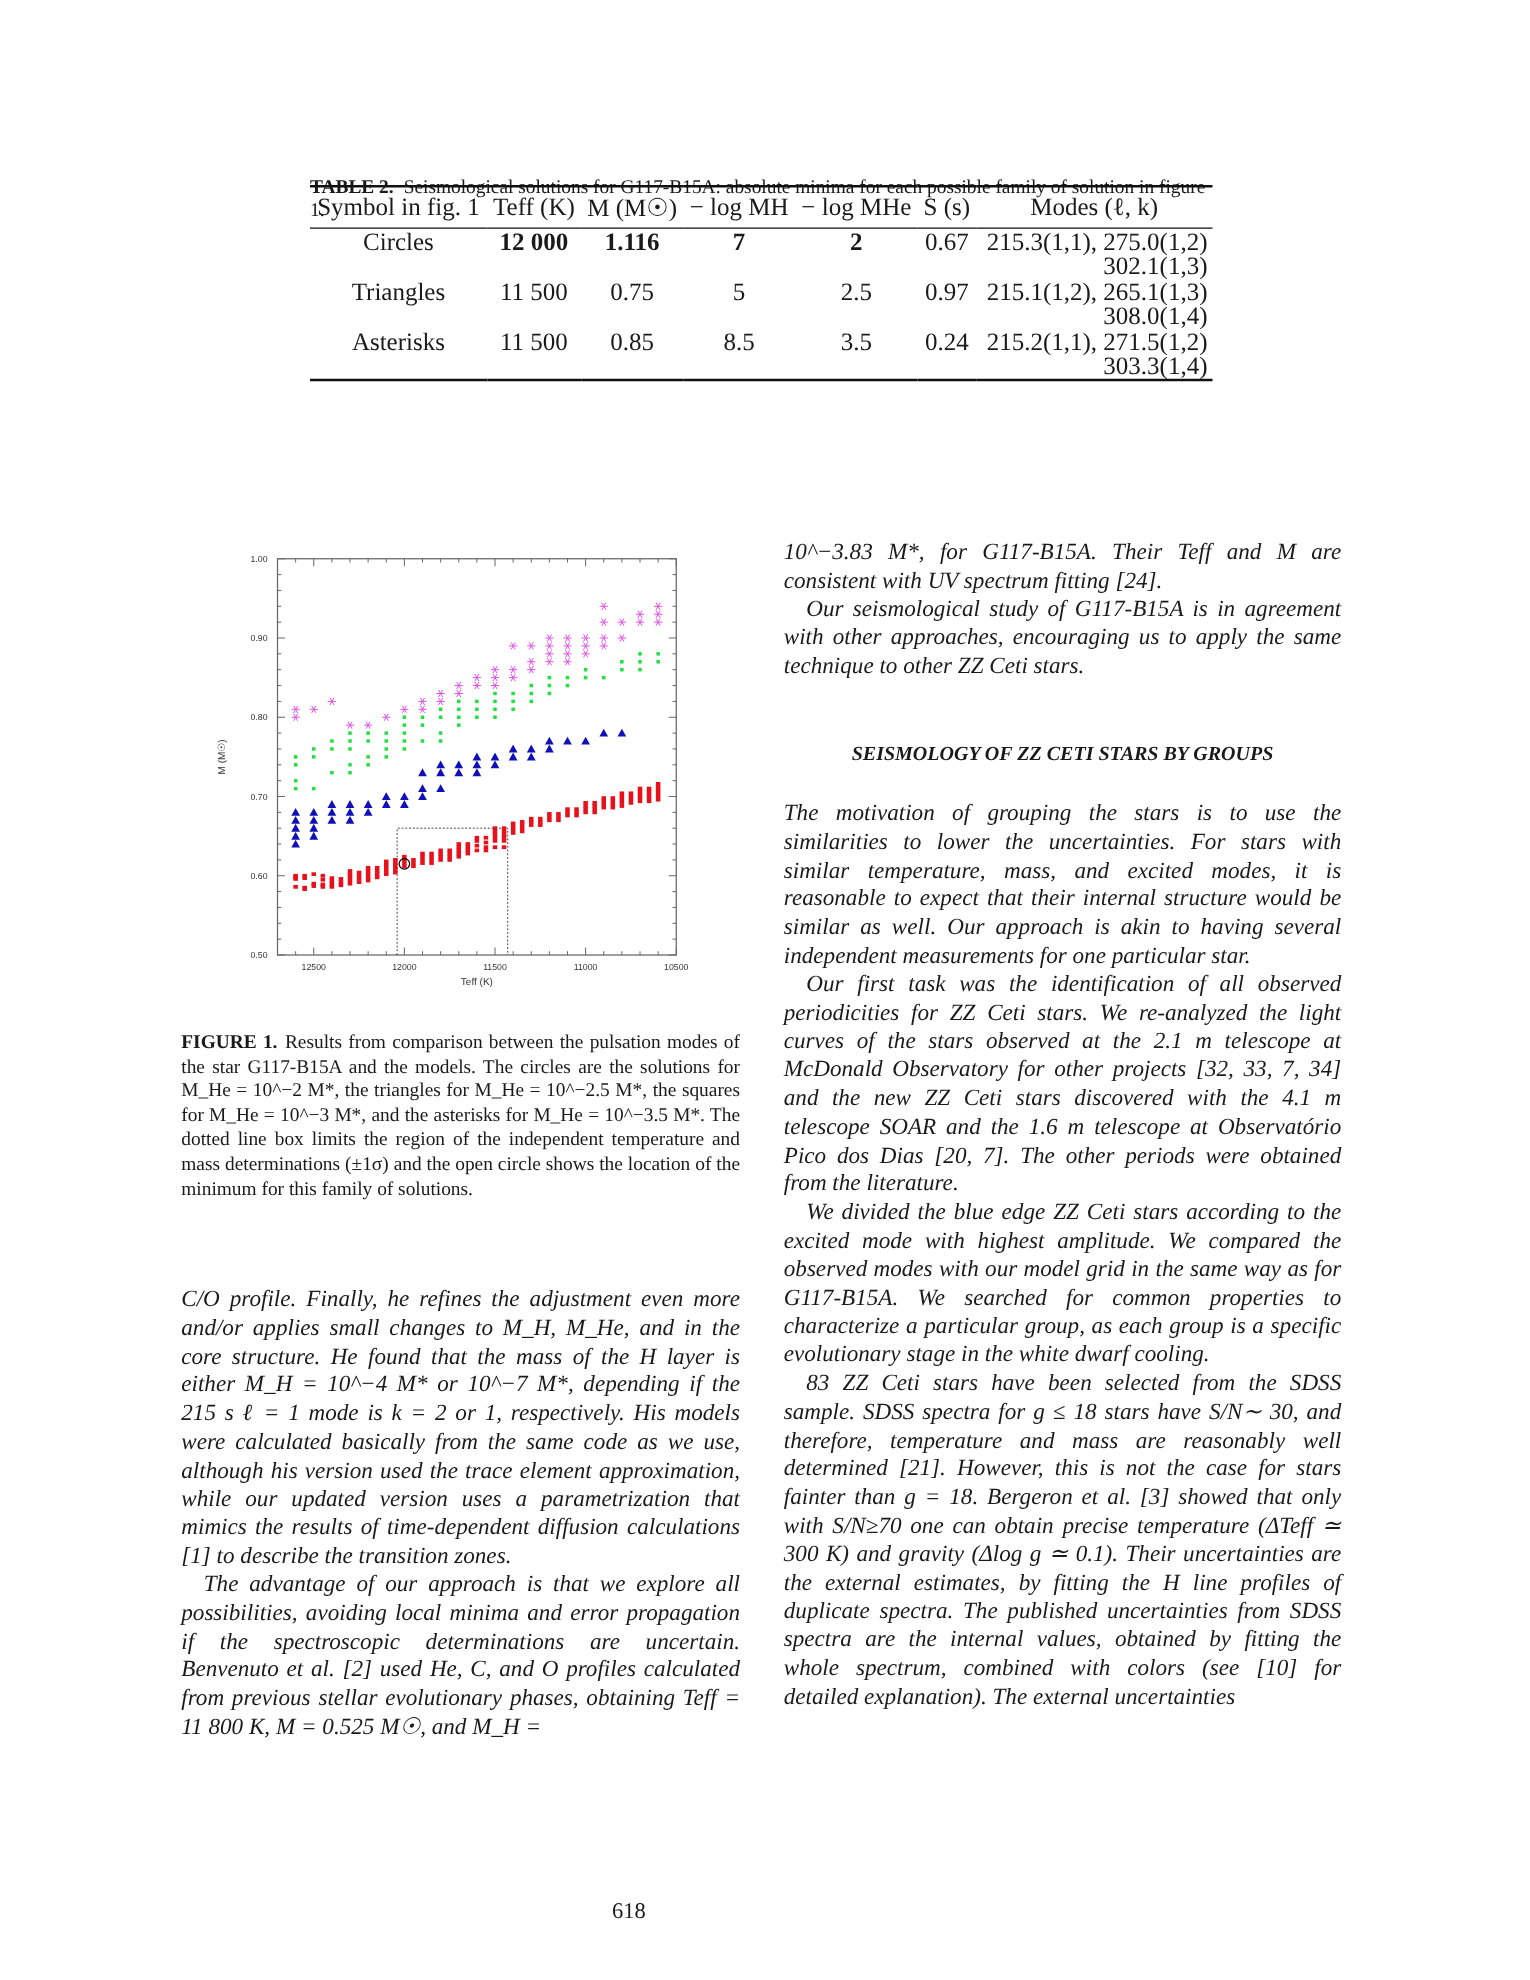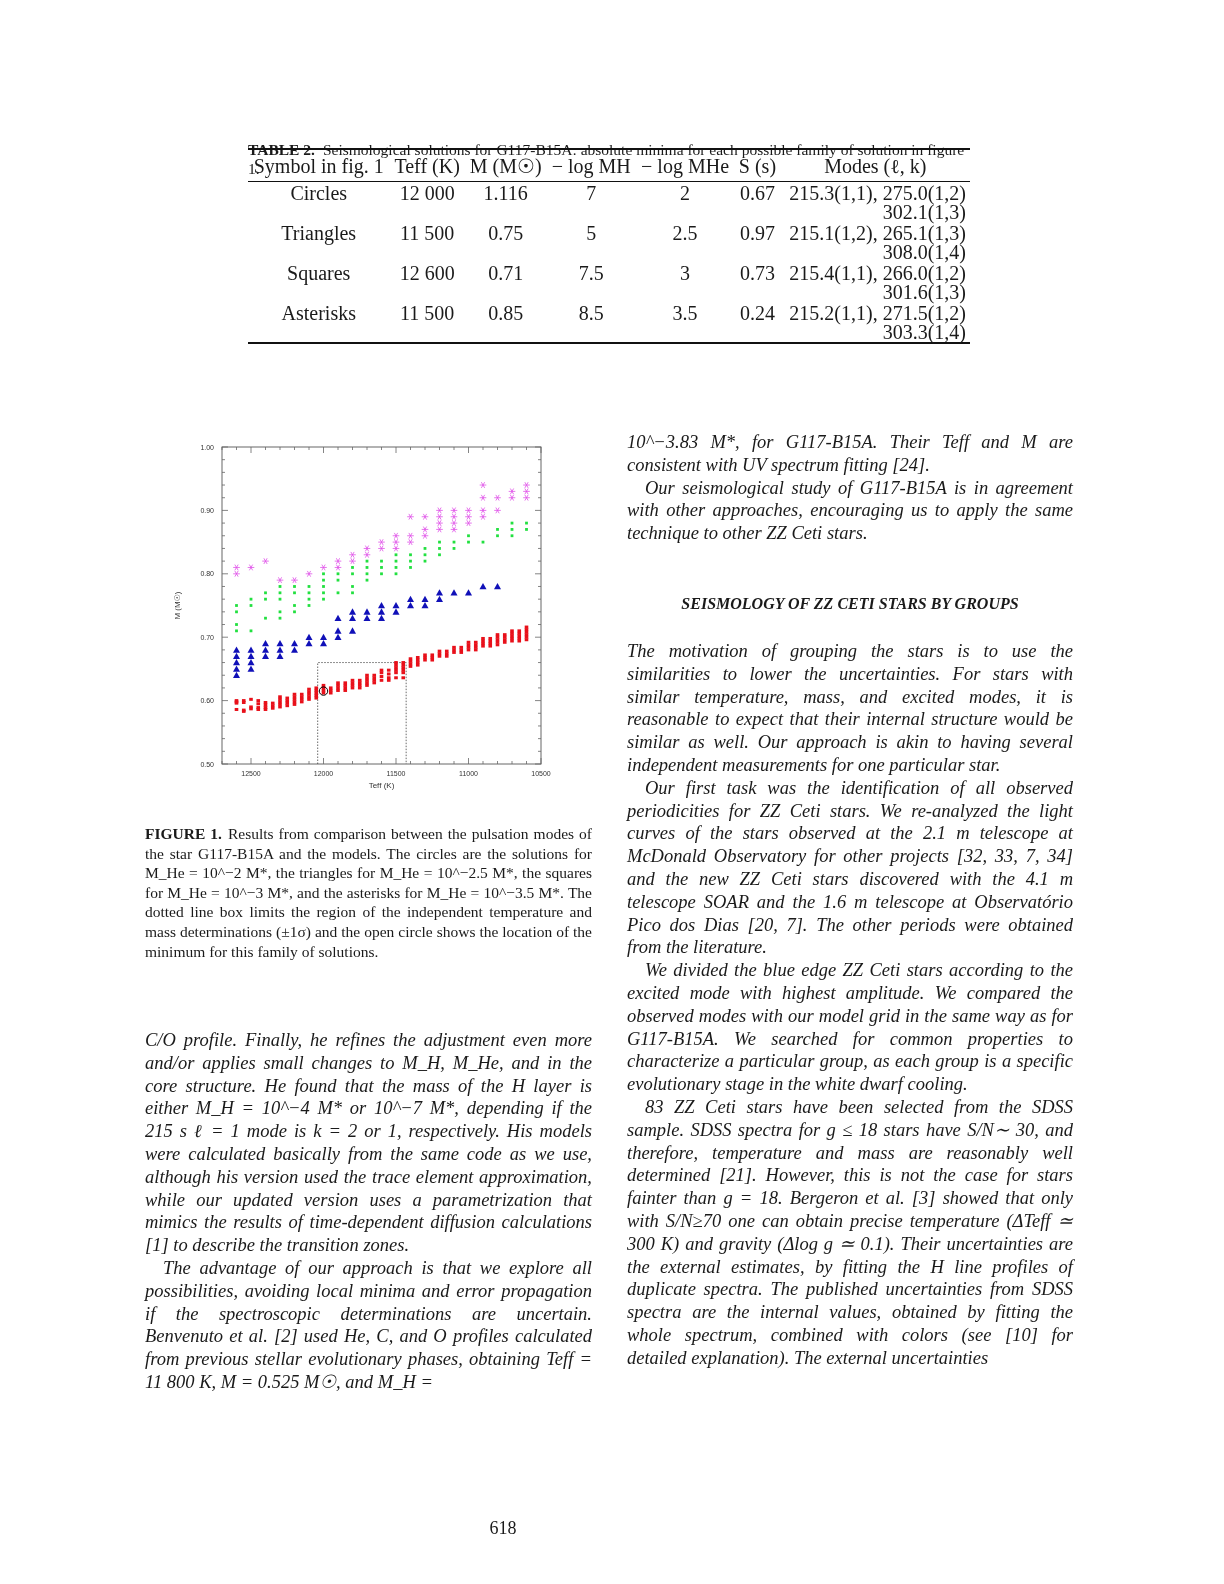--- a/index.html
+++ b/index.html
@@ -5,21 +5,21 @@
   html, body { margin:0; padding:0; background:#fff; }
   body { width:1224px; height:1584px; position:relative; font-family:"Liberation Serif", serif; color:#1a1a1a; overflow:hidden; }
   .abs { position:absolute;margin-top:36px; }
   .tcap { left:248px; top:104px; width:722px; font-size:15.5px; line-height:19px; }
   .tcap b { font-weight:bold; margin-right:8px; }
   table.sol { position:absolute; left:248px; top:148px; width:722px; border-collapse:collapse; font-size:20px; }
   table.sol thead tr { border-top:2px solid #111; border-bottom:1.5px solid #111; }
   table.sol tbody tr.last { border-bottom:2px solid #111; }
   table.sol th { font-weight:normal; padding:4px 4px 3px; text-align:center; white-space:nowrap; }
   table.sol td { text-align:center; padding:0 4px; vertical-align:top; line-height:19px; }
-  table.sol td.b { font-weight:normal; }
+  table.sol td.b { font-weight:bold; }
   table.sol td.modes { text-align:right; }
   table.sol tbody tr td { padding-top:2px; }
   .fig { left:160px; top:395px; width:400px; height:375px; }
   .fcap { left:145px; top:788px; width:447px; font-size:15.5px; line-height:19.6px; text-align:justify; }
   .fcap b { font-weight:bold; margin-right:6px; }
   .col { font-size:18.5px; line-height:22.8px; text-align:justify;font-style:italic; }
   .colL { left:145px; top:993px; width:447px; }
   .colR { left:627px; top:395px; width:446px; }
   .col p { margin:0; }
   .col p.ind { text-indent:18px; }
@@ -61,32 +61,20 @@
     <tr>
       <td>Triangles</td>
       <td>11 500</td>
       <td>0.75</td>
       <td>5</td>
       <td>2.5</td>
       <td>0.97</td>
       <td class="modes">
           <div>215.1(1,2), 265.1(1,3)</div>
           <div style="padding-left:40px">308.0(1,4)</div>
-        </td>
-    </tr>
-    <tr>
-      <td>Squares</td>
-      <td>12 600</td>
-      <td>0.71</td>
-      <td>7.5</td>
-      <td>3</td>
-      <td>0.73</td>
-      <td class="modes">
-          <div>215.4(1,1), 266.0(1,2)</div>
-          <div style="padding-left:40px">301.6(1,3)</div>
         </td>
     </tr>
     <tr class="last">
       <td>Asterisks</td>
       <td>11 500</td>
       <td>0.85</td>
       <td>8.5</td>
       <td>3.5</td>
       <td>0.24</td>
       <td class="modes">

